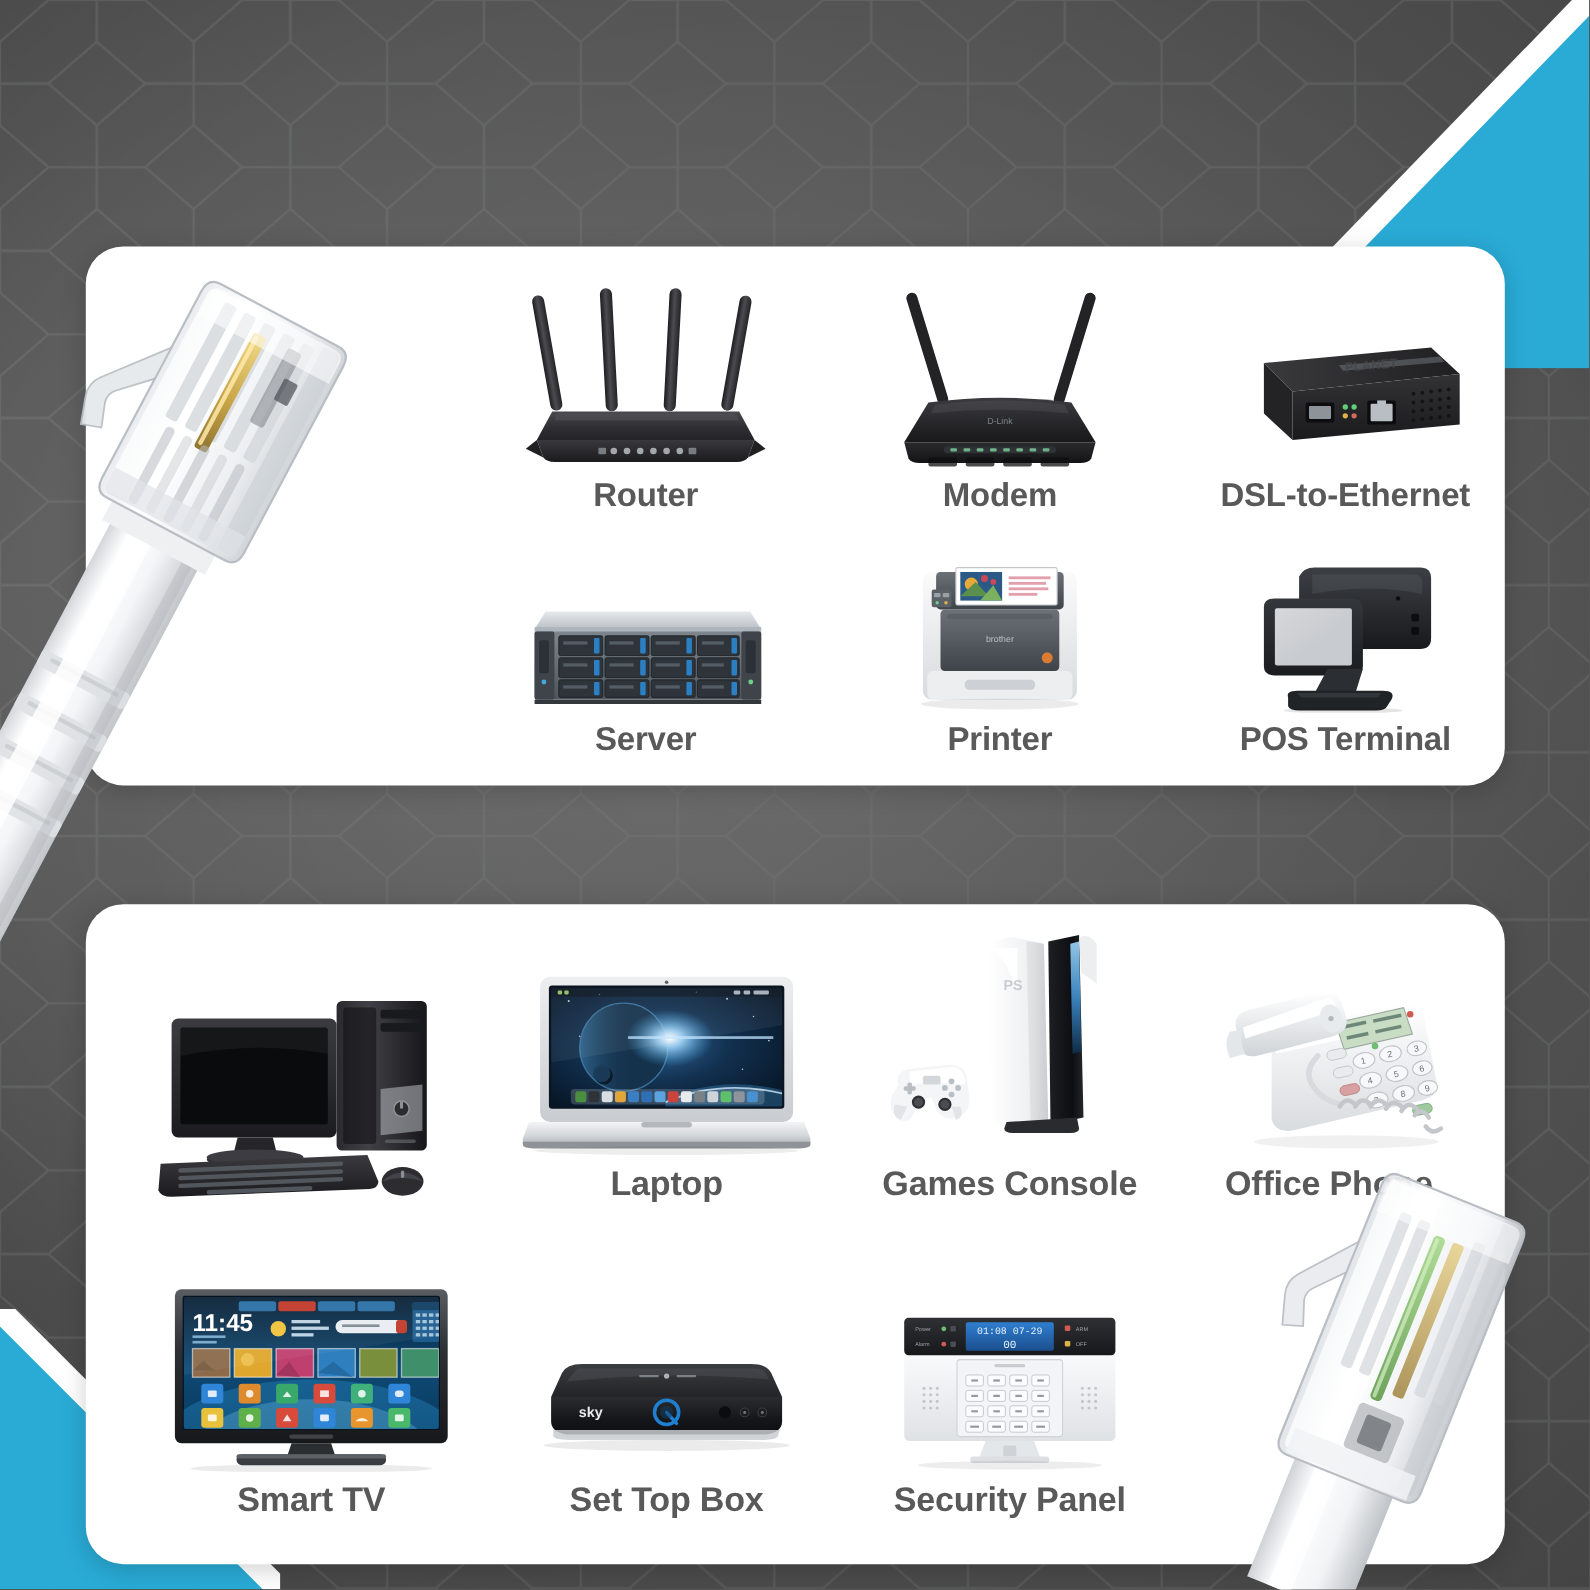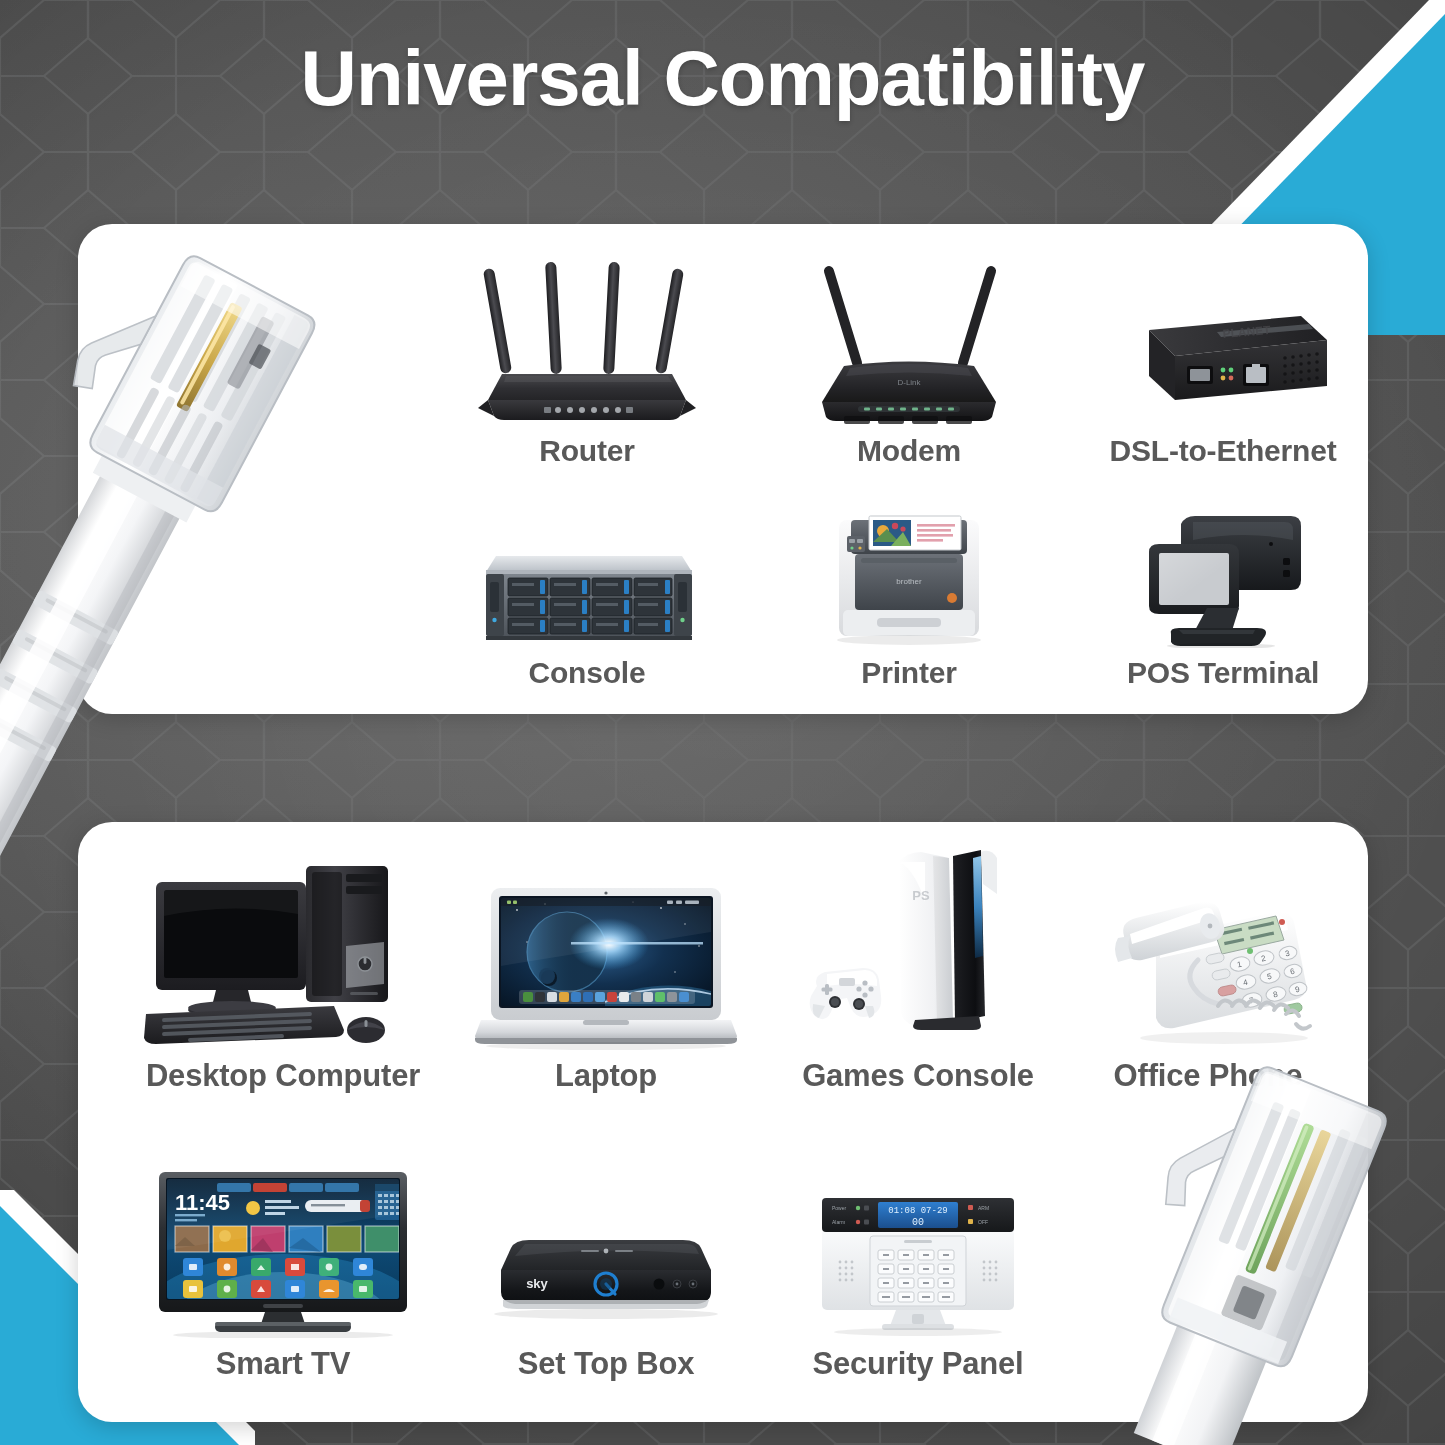--- a/index.html
+++ b/index.html
@@ -117,21 +117,20 @@
 
   <div class="bg-vig"></div>
 
   <div class="corner-cyan-tr"></div>
   <div class="corner-white-tr"></div>
   <div class="corner-cyan-bl"></div>
   <div class="corner-white-bl"></div>
 </div>
 
 <div class="header">
-  <div class="title">Universal Compatibility</div>
 </div>
 
 <div class="panel" id="panel-business">
   <div class="grid">
 
     <div class="device" style="left:378px; top:18px; width:262px; height:226px;">
       <div class="dev-art" style="height:176px;">
         <svg width="230" height="172" viewBox="0 0 230 172">
           <defs>
             <linearGradient id="rtrTop" x1="0" y1="0" x2="0" y2="1">
@@ -367,21 +366,21 @@
               <rect x="42" y="83" width="22" height="3"></rect>
                 <rect x="84" y="83" width="22" height="3"></rect>
               <rect x="126" y="83" width="22" height="3"></rect>
                 <rect x="168" y="83" width="20" height="3"></rect>
             </g>
           </g>
 
           <rect x="16" y="96" width="206" height="4" fill="#33383d"></rect>
         </svg>
       </div>
-      <div class="dev-label">Console</div>
+      <div class="dev-label">Server</div>
     </div>
 
     <div class="device" style="left:1000px; top:244px; width:290px; height:222px;">
       <div class="dev-art" style="height:170px;">
         <svg width="176" height="152" viewBox="0 0 176 152">
           <defs>
             <linearGradient id="posBack" x1="0" y1="0" x2="0" y2="1">
               <stop offset="0%" stop-color="#3c3f44"></stop>
                 <stop offset="100%" stop-color="#17191c"></stop>
             </linearGradient>
@@ -529,21 +528,20 @@
             <rect x="24" y="168" width="150" height="4" rx="2" transform="rotate(-2.4 99 170)"></rect>
             <rect x="24" y="175" width="150" height="4" rx="2" transform="rotate(-2.4 99 177)"></rect>
             <rect x="50" y="182" width="96" height="4" rx="2" transform="rotate(-2.4 98 184)"></rect>
           </g>
 
           <ellipse cx="228" cy="176" rx="19" ry="13" fill="#2c2c31"></ellipse>
           <path d="M209 176 Q228 160 247 176 Q228 170 209 176 Z" fill="#4a4a51" opacity=".8"></path>
           <rect x="226.5" y="166" width="3" height="7" rx="1.5" fill="#8a8f95"></rect>
         </svg>
       </div>
-      <div class="dev-label">Desktop Computer</div>
     </div>
 
     <div class="device" style="left:378px; top:12px; width:300px; height:260px;">
       <div class="dev-art" style="height:200px;">
         <svg width="262" height="170" viewBox="0 0 262 170">
           <defs>
             <linearGradient id="lidG" x1="0" y1="0" x2="0" y2="1">
               <stop offset="0%" stop-color="#eceef0"></stop>
                 <stop offset="100%" stop-color="#c9ccd0"></stop>
             </linearGradient>

